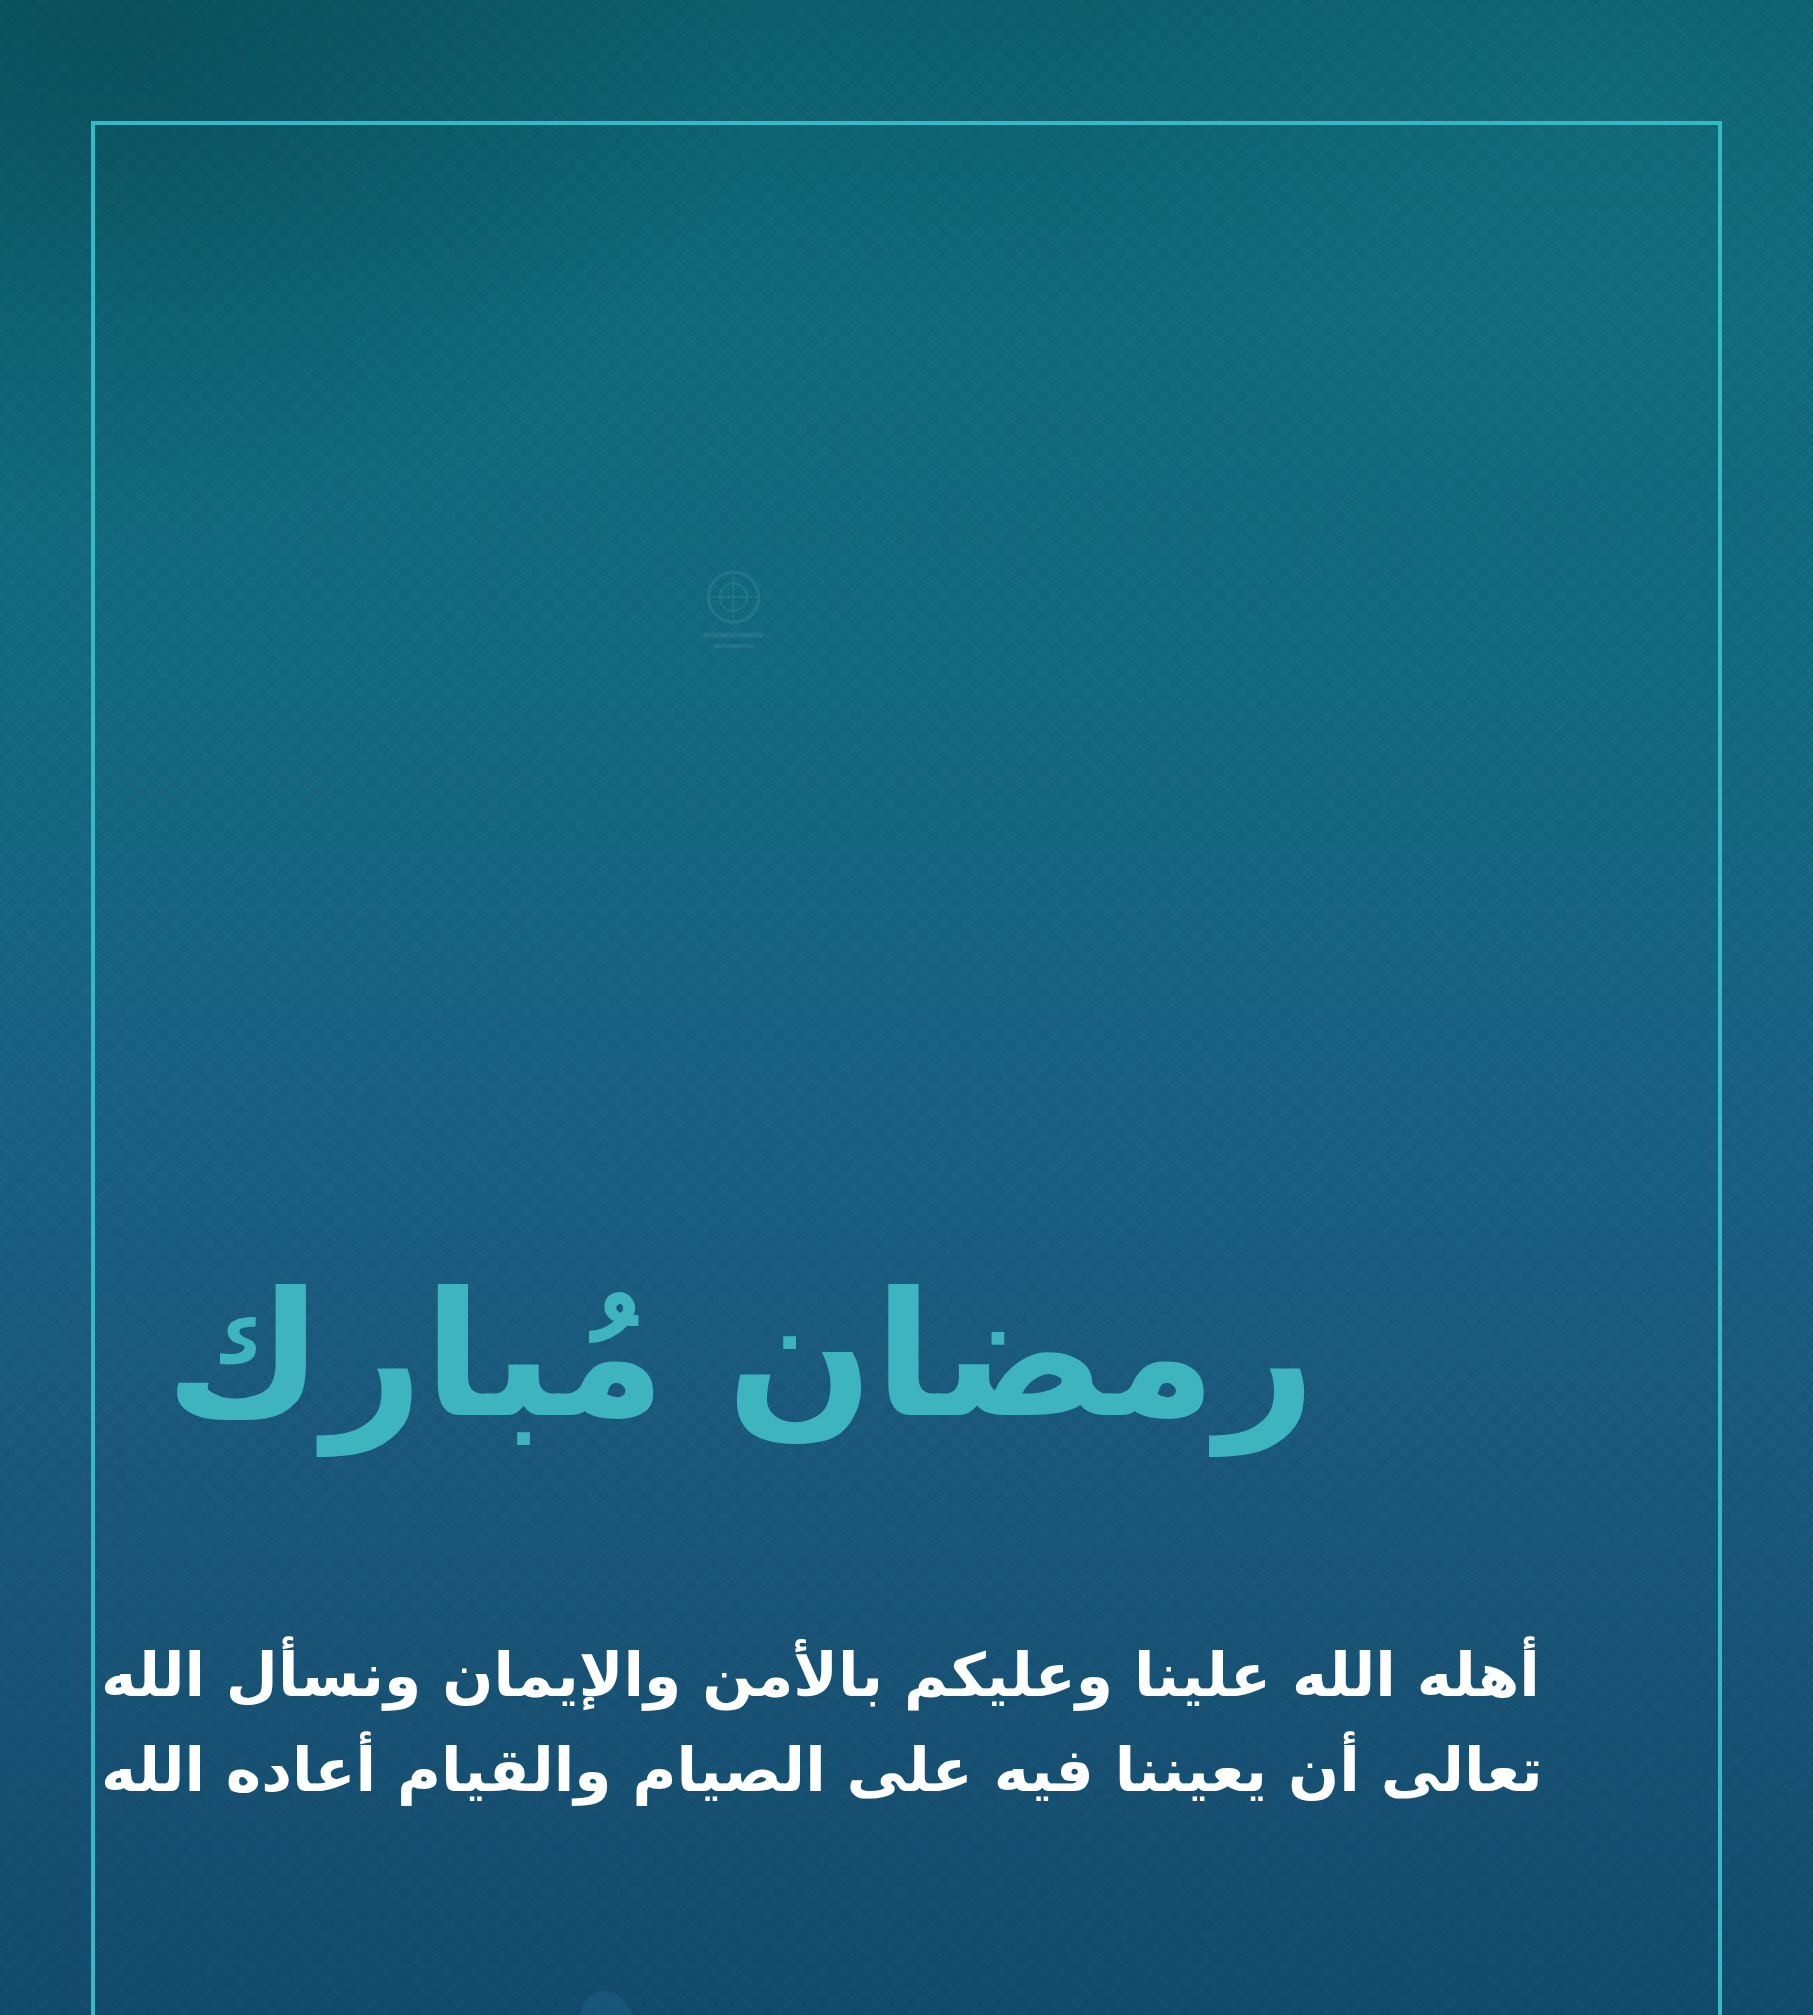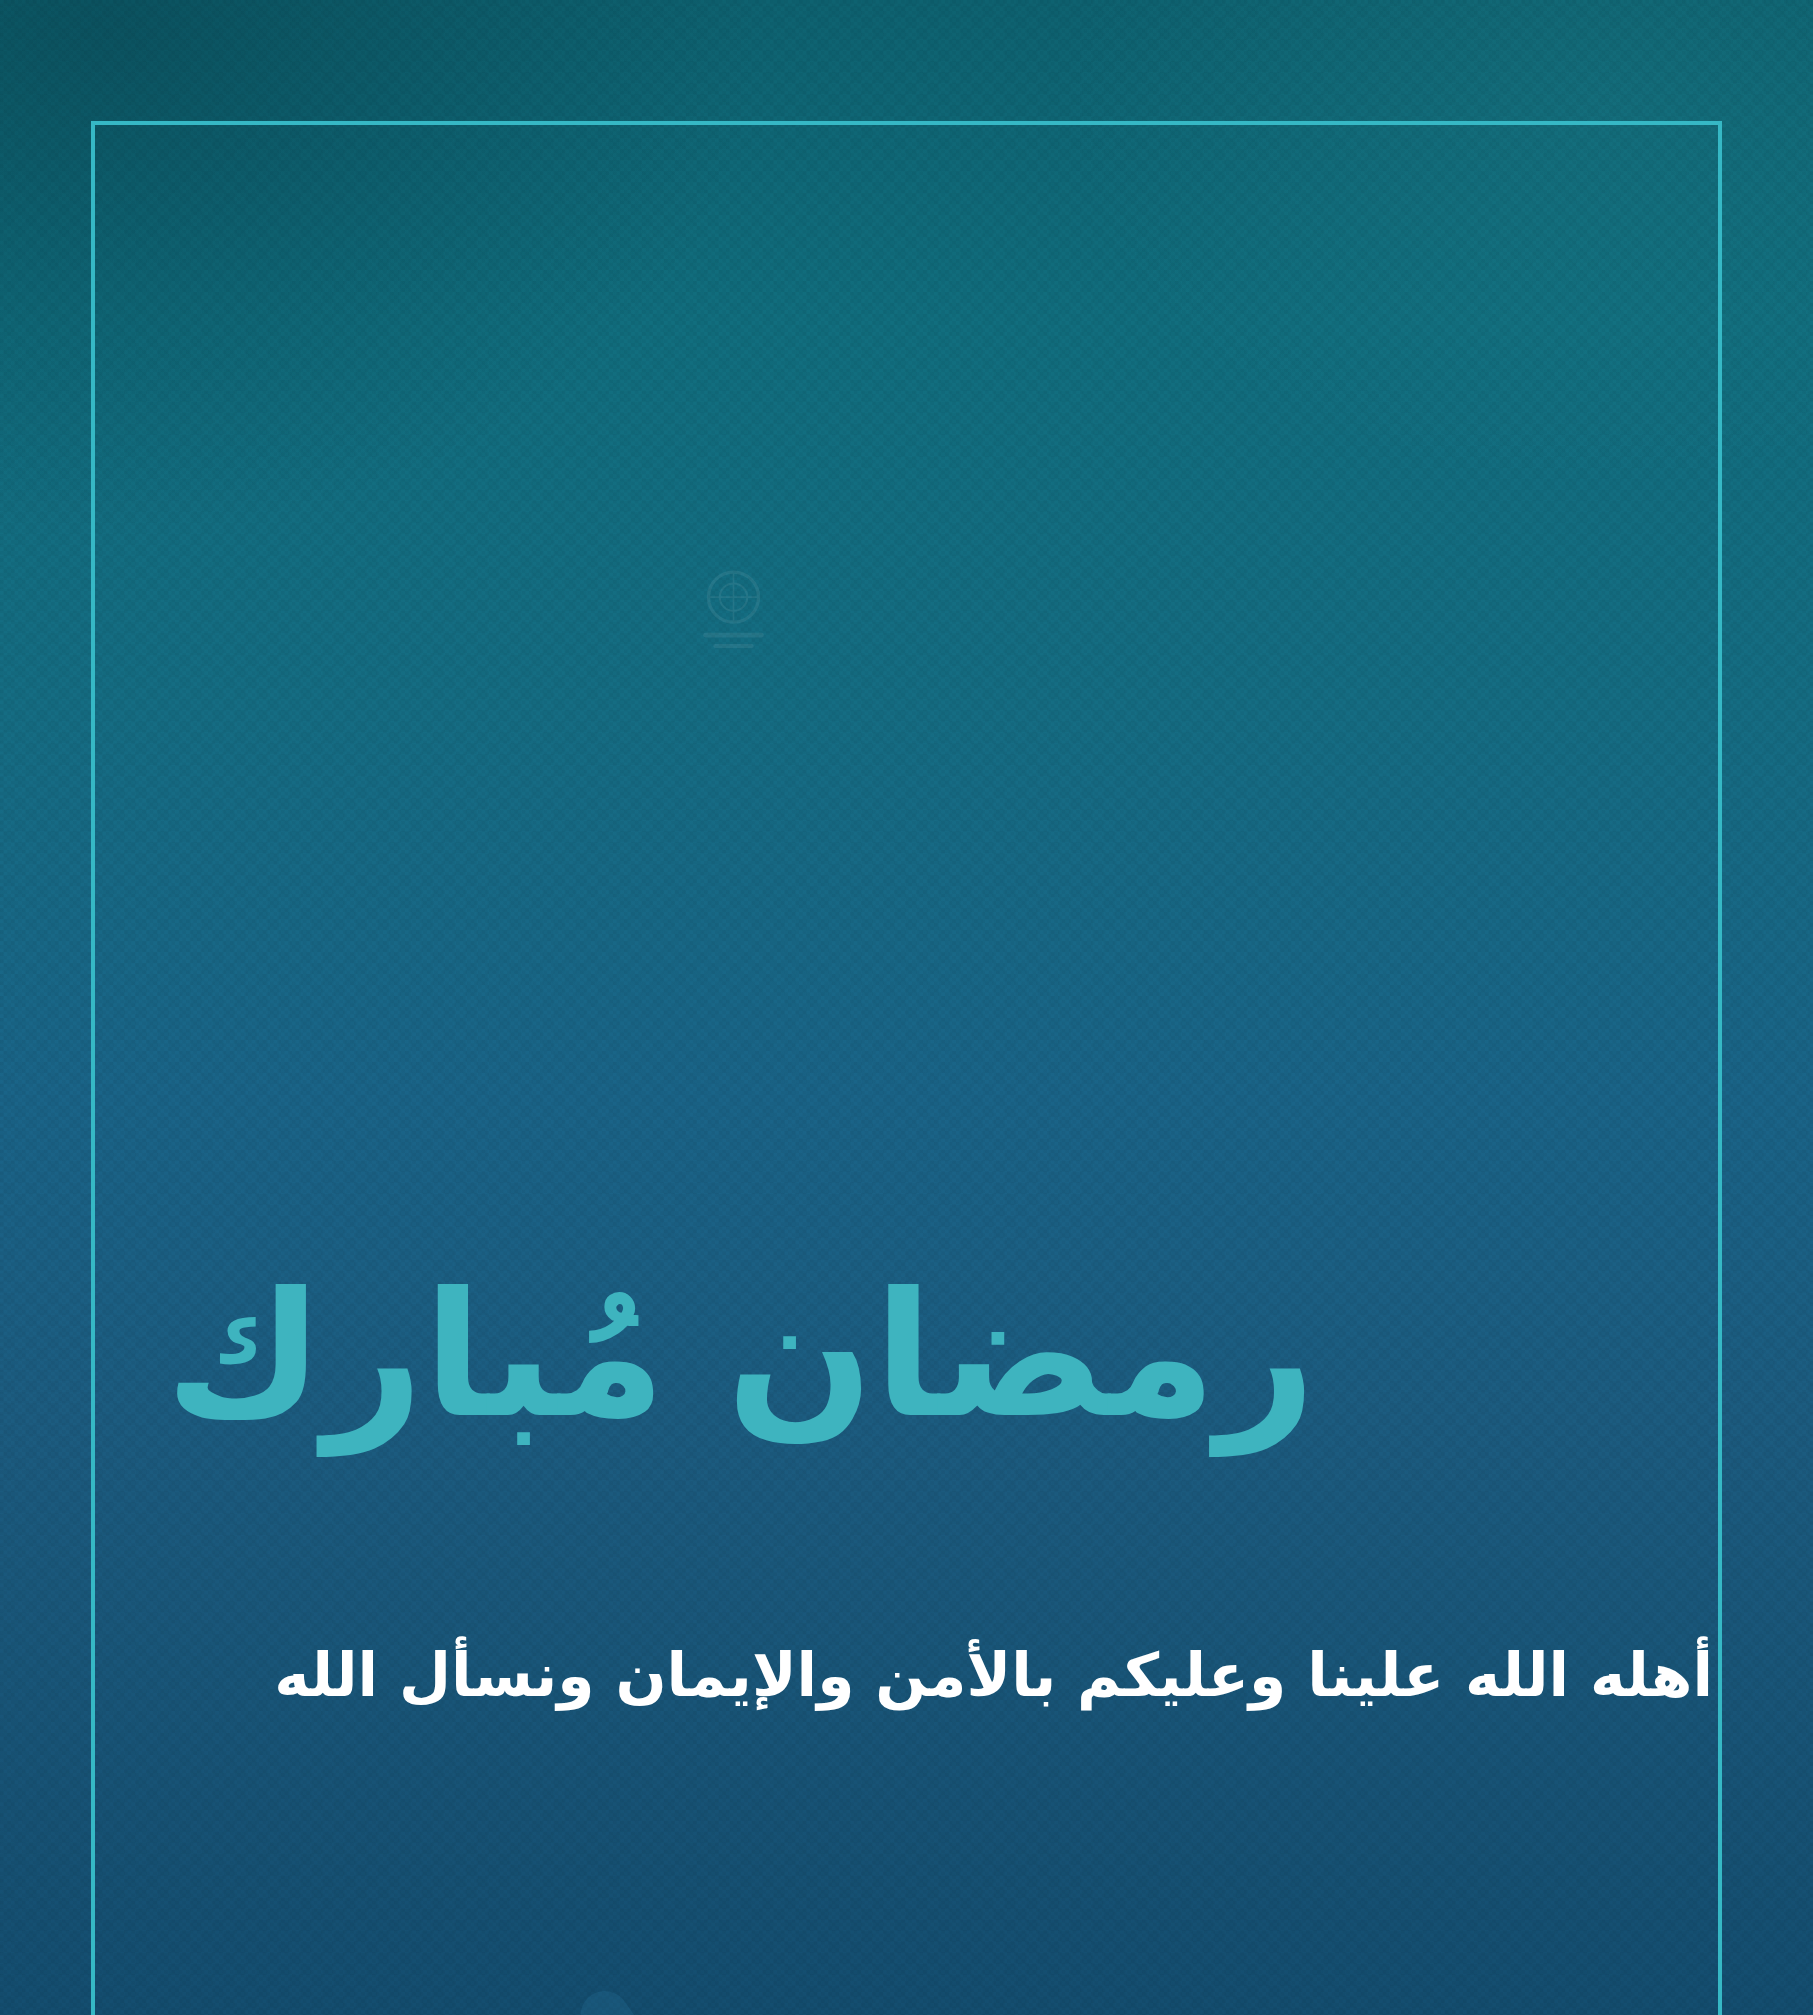--- a/index.html
+++ b/index.html
@@ -40,21 +40,21 @@
   .watermark-bottom{position:absolute;left:0;top:1854px;width:1814px;height:1370px;}
   .faint-emblem{position:absolute;left:681px;top:568px;width:105px;height:93px;opacity:0.07;}
   .calligraphy{
     position:absolute;left:0;top:1161px;width:1481px;height:387px;
     display:flex;align-items:center;justify-content:center;
     color:#3eb4bf;font-size:173px;font-weight:bold;direction:rtl;white-space:nowrap;
   }
   .greeting{
     position:absolute;left:101px;top:1628px;width:1612px;
     color:#ffffff;font-size:60px;font-weight:bold;line-height:95px;
-    direction:rtl;text-align:right;
+    direction:rtl;text-align:left;
   }
   .greeting .g-line{white-space:nowrap;}
 </style>
 </head>
 <body>
 
 <div class="bg"></div>
 <div class="texture"></div>
 
 <svg class="watermark-bottom" viewBox="0 0 4500 3400" aria-hidden="true">
@@ -95,14 +95,15 @@
   <rect x="55" y="160" width="150" height="12" rx="6" fill="#ffffff"></rect>
   <rect x="80" y="188" width="100" height="10" rx="5" fill="#ffffff"></rect>
 </svg>
 
 <div class="frame"></div>
 
 <div class="calligraphy">رمضان مُبارك</div>
 
 <div class="greeting">
   <div class="g-line">أهله الله علينا وعليكم بالأمن والإيمان ونسأل الله</div>
+  <div class="g-line">تعالى أن يعيننا فيه على الصيام والقيام أعاده الله</div>
 </div>
 
 
 </body></html>

